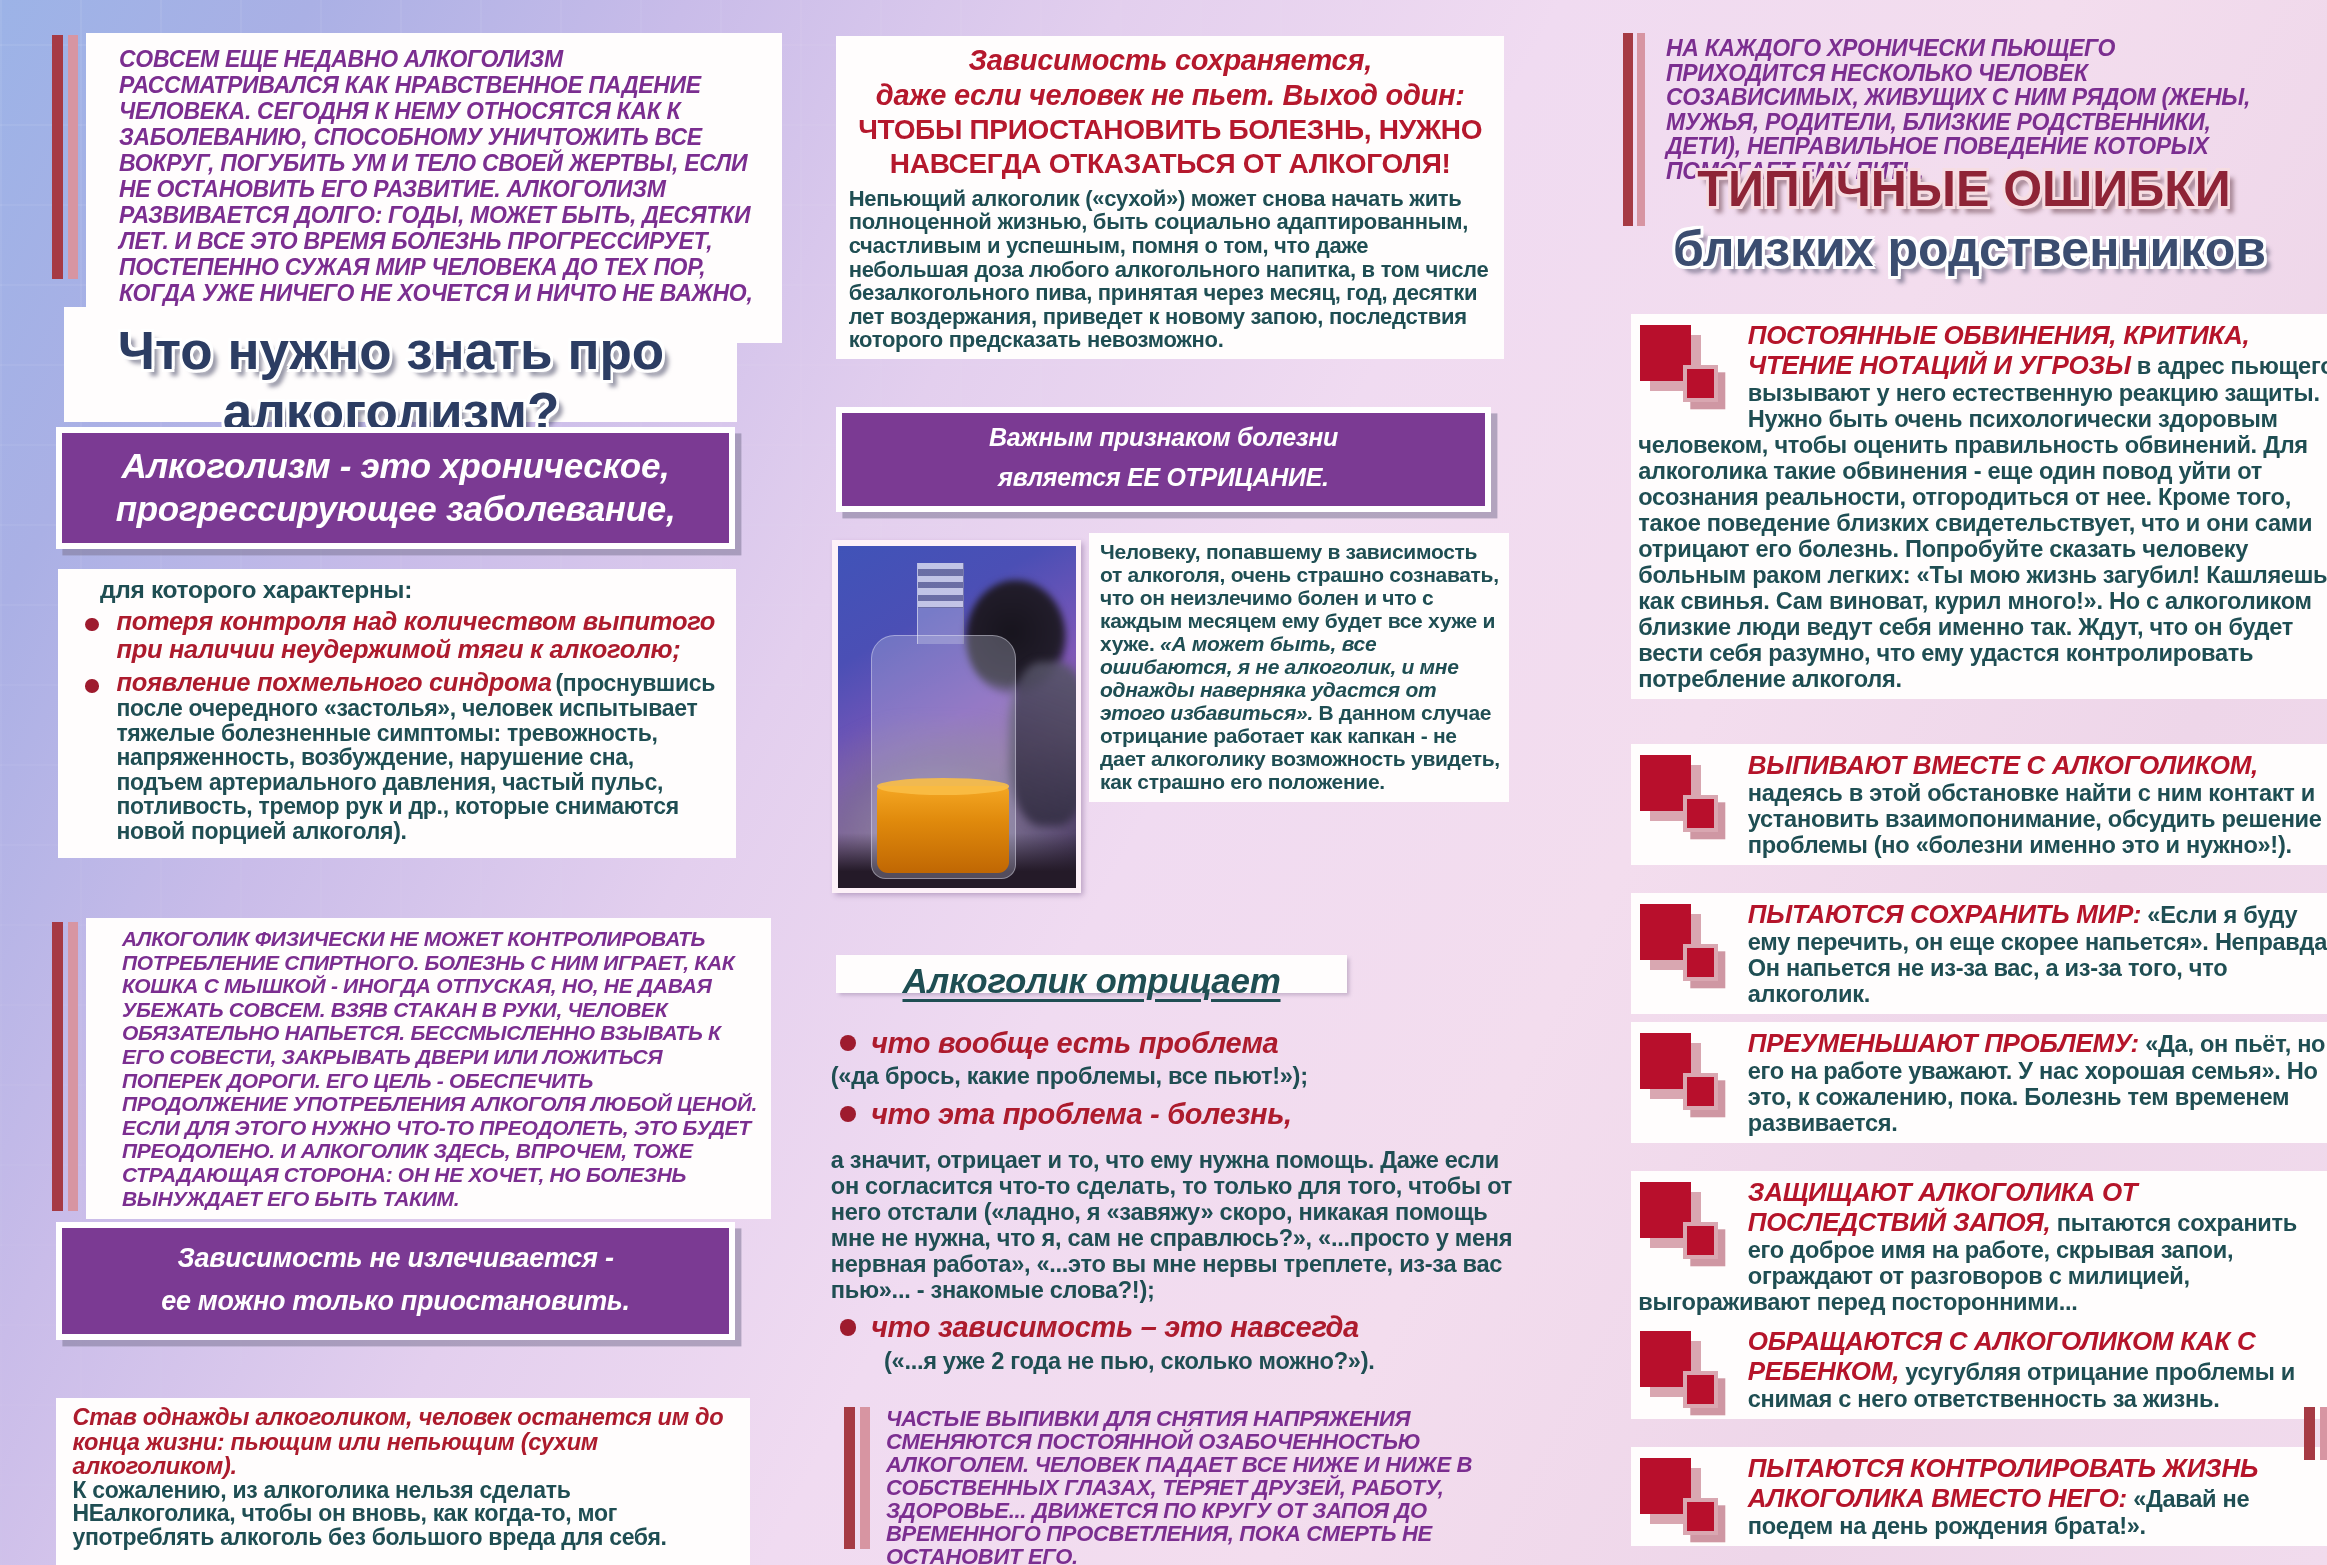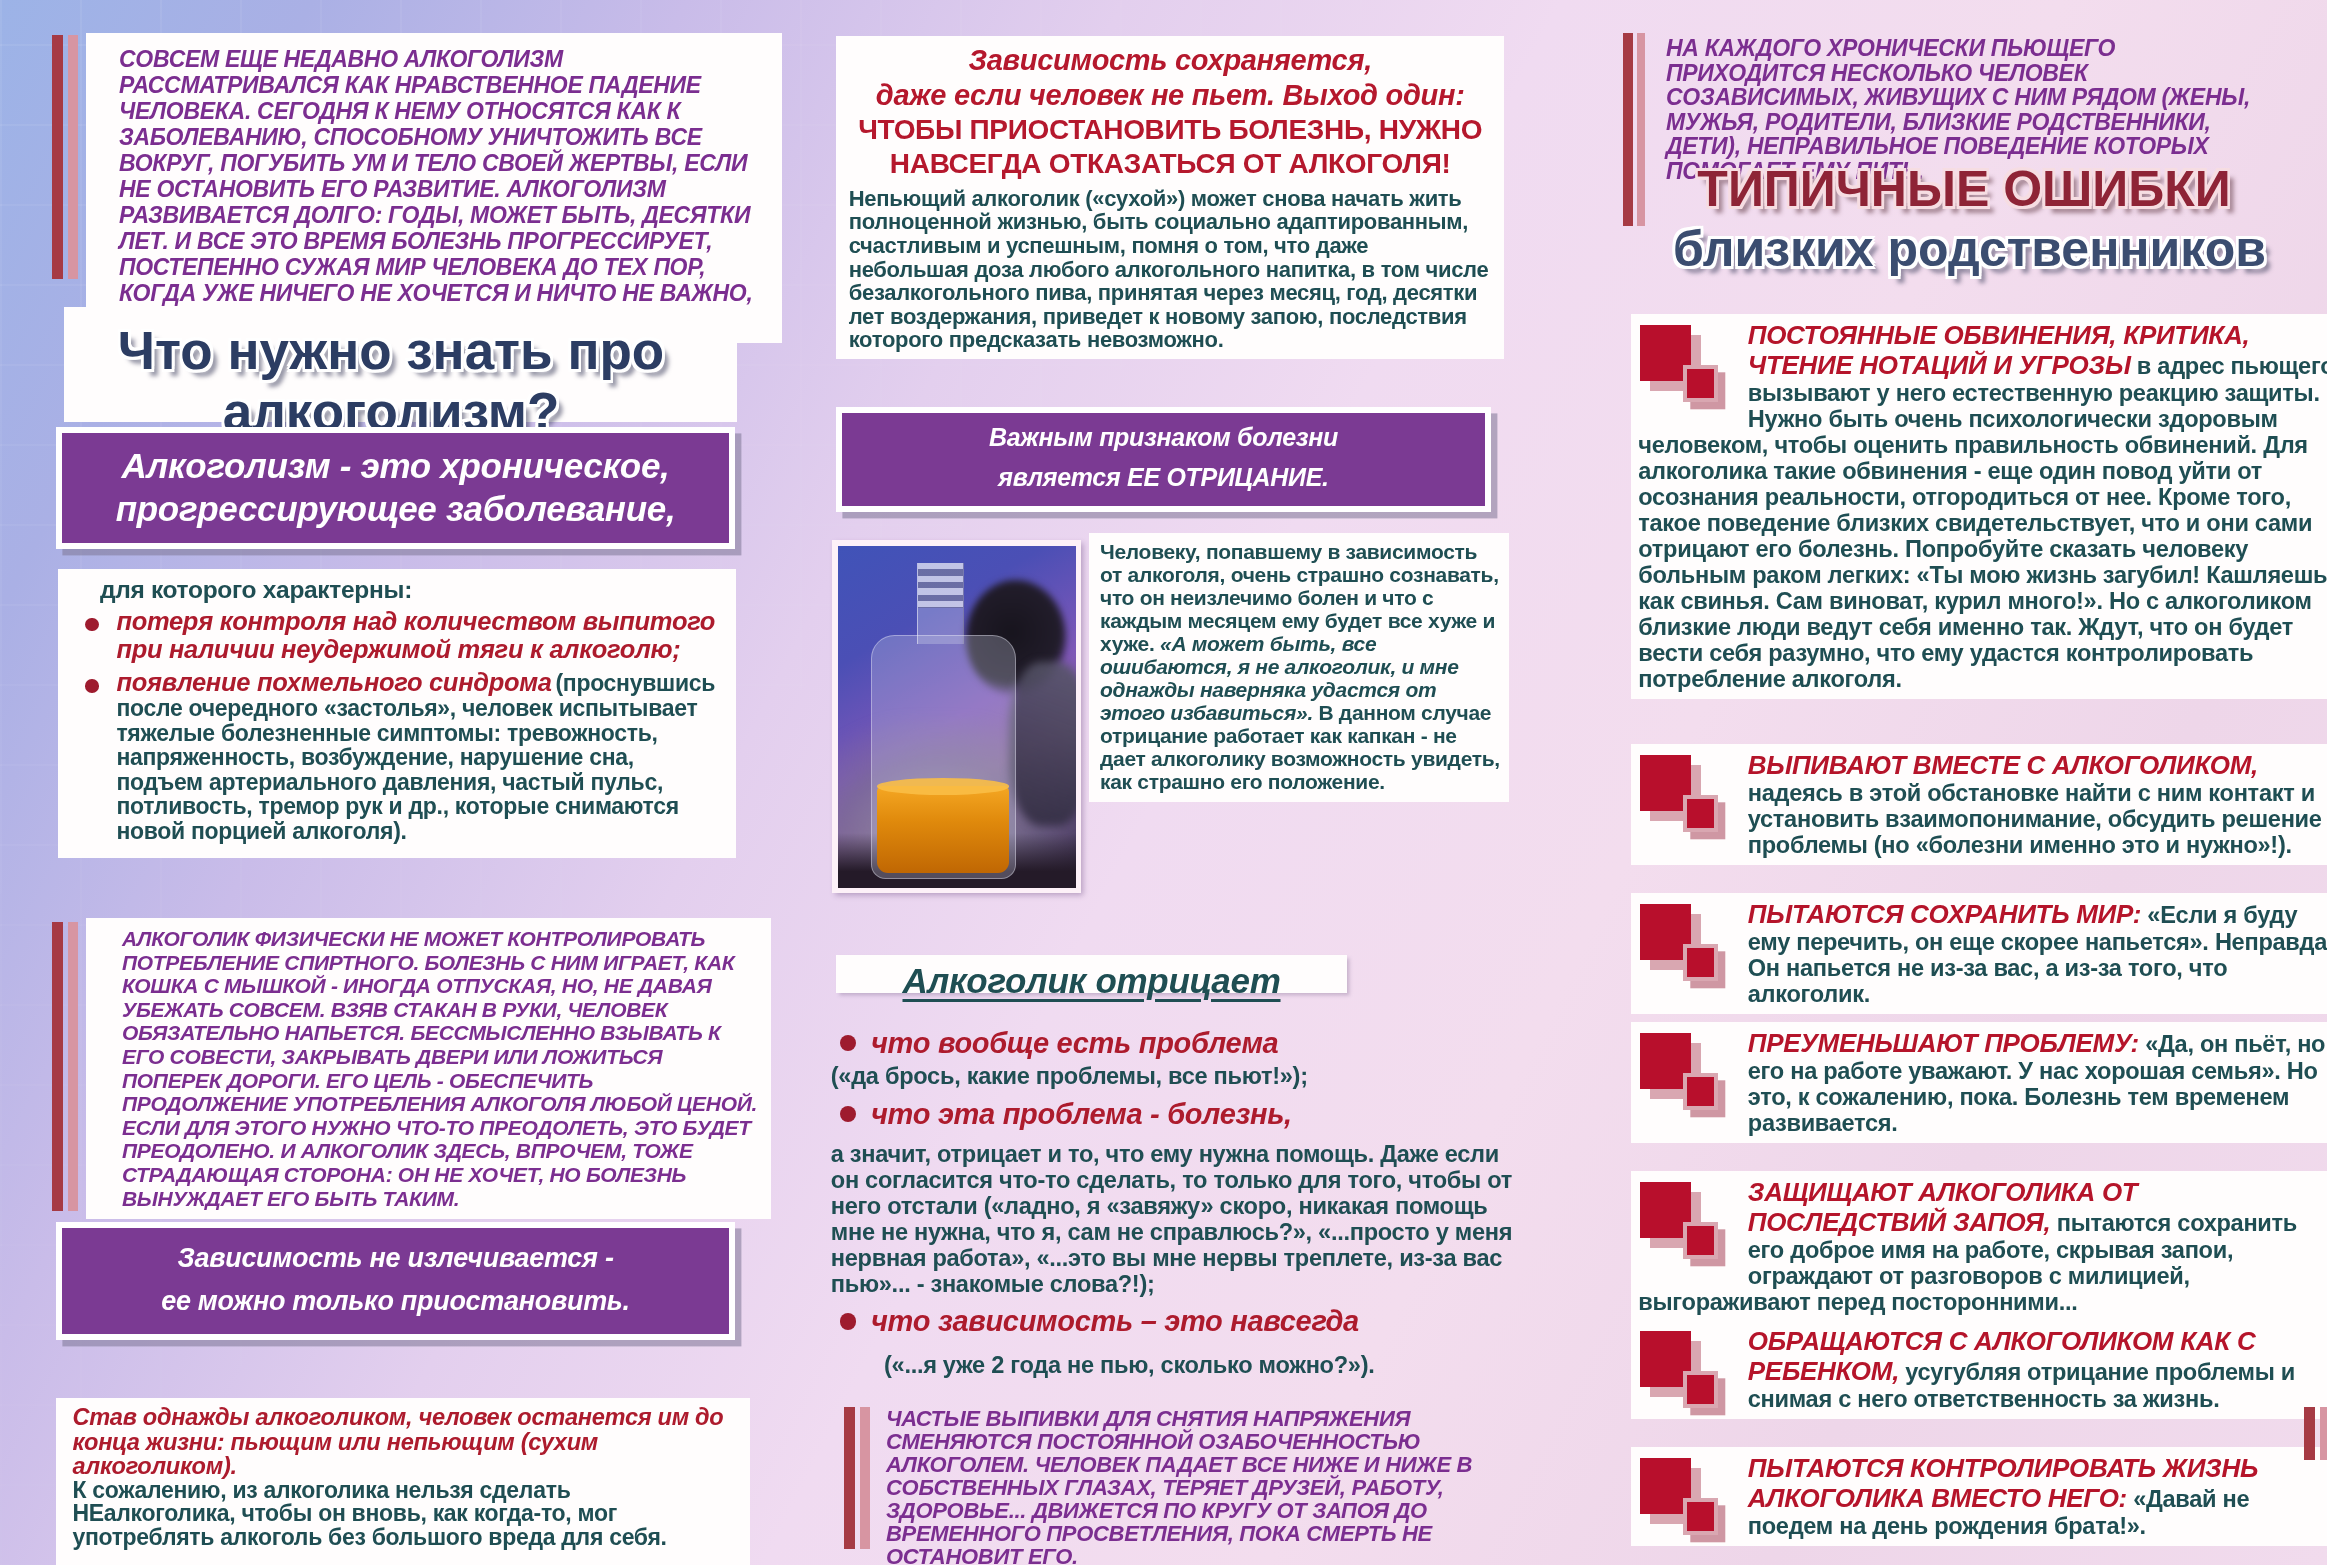--- a/index.html
+++ b/index.html
@@ -180,27 +180,27 @@
   </div>
 
   <div class="abs" style="left:829px; top:1026px; width:700px;">
     <ul class="blist mlist" style="margin:0;">
       <li style="margin-bottom:1.8px;">
         <span class="redtx" style="font-size:29px; line-height:35px;">что вообще есть проблема</span>
       </li>
     </ul>
     <div class="tealtx" style="font-size:23.6px; line-height:27px; margin:0 0 7.3px 1.8px;">(«да брось, какие проблемы, все пьют!»);</div>
     <ul class="blist mlist" style="margin:0;">
-      <li style="margin-bottom:9px;">
+      <li style="margin-bottom:15px;">
         <span class="redtx" style="font-size:29px; line-height:35px;">что эта проблема -  болезнь,</span>
       </li>
     </ul>
     <div class="tealtx" style="font-size:23.6px; line-height:26px; margin:0 0 7.3px 1.8px;">а значит, отрицает и то, что ему нужна помощь. Даже если он согласится что-то сделать, то только для того, чтобы от него отстали («ладно, я «завяжу» скоро, никакая помощь мне не нужна, что я, сам не справлюсь?», «...просто у меня нервная работа», «...это вы мне нервы треплете, из-за вас пью»... - знакомые слова?!);</div>
     <ul class="blist mlist" style="margin:0;">
-      <li style="margin-bottom:13px;">
+      <li style="margin-bottom:3px;">
         <span class="redtx" style="font-size:29px; line-height:35px;">что зависимость – это навсегда</span>
       </li>
     </ul>
     <div class="tealtx" style="font-size:23.6px; line-height:26px; margin-left:55px;">(«...я уже 2 года не пью, сколько можно?»).</div>
   </div>
 
   <div class="vbars" style="left:844px; top:1407px; height:142px;">
       <i class="d"></i>
       <i class="p"></i>
     </div>

